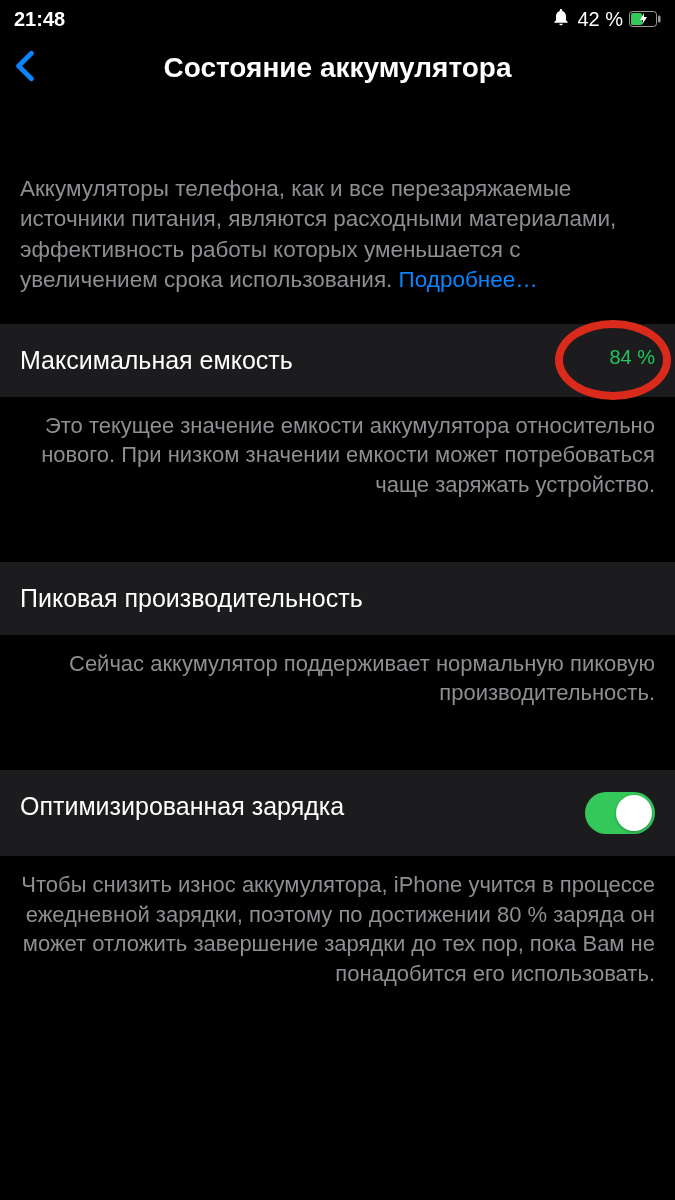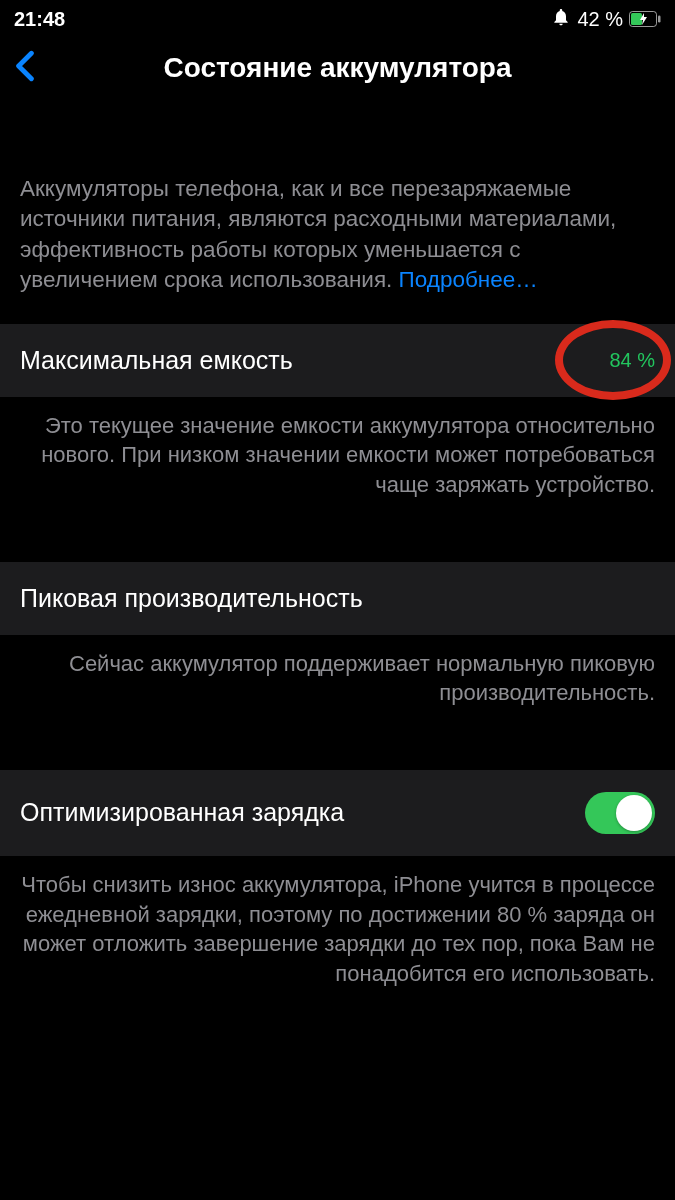--- a/index.html
+++ b/index.html
@@ -56,21 +56,21 @@
     line-height: 1.35;
   }
   .learn-more {
     color: #0a84ff;
   }
   .cell {
     background: #1c1c1e;
     padding: 22px 20px;
     display: flex;
     justify-content: space-between;
-    align-items: center;
+    align-items: flex-start;
   }
   .cell-title {
     font-size: 25px;
     color: #fff;
   }
   .cell-value {
     font-size: 20px;
     color: #22c55e;
   }
   .footer-text {

